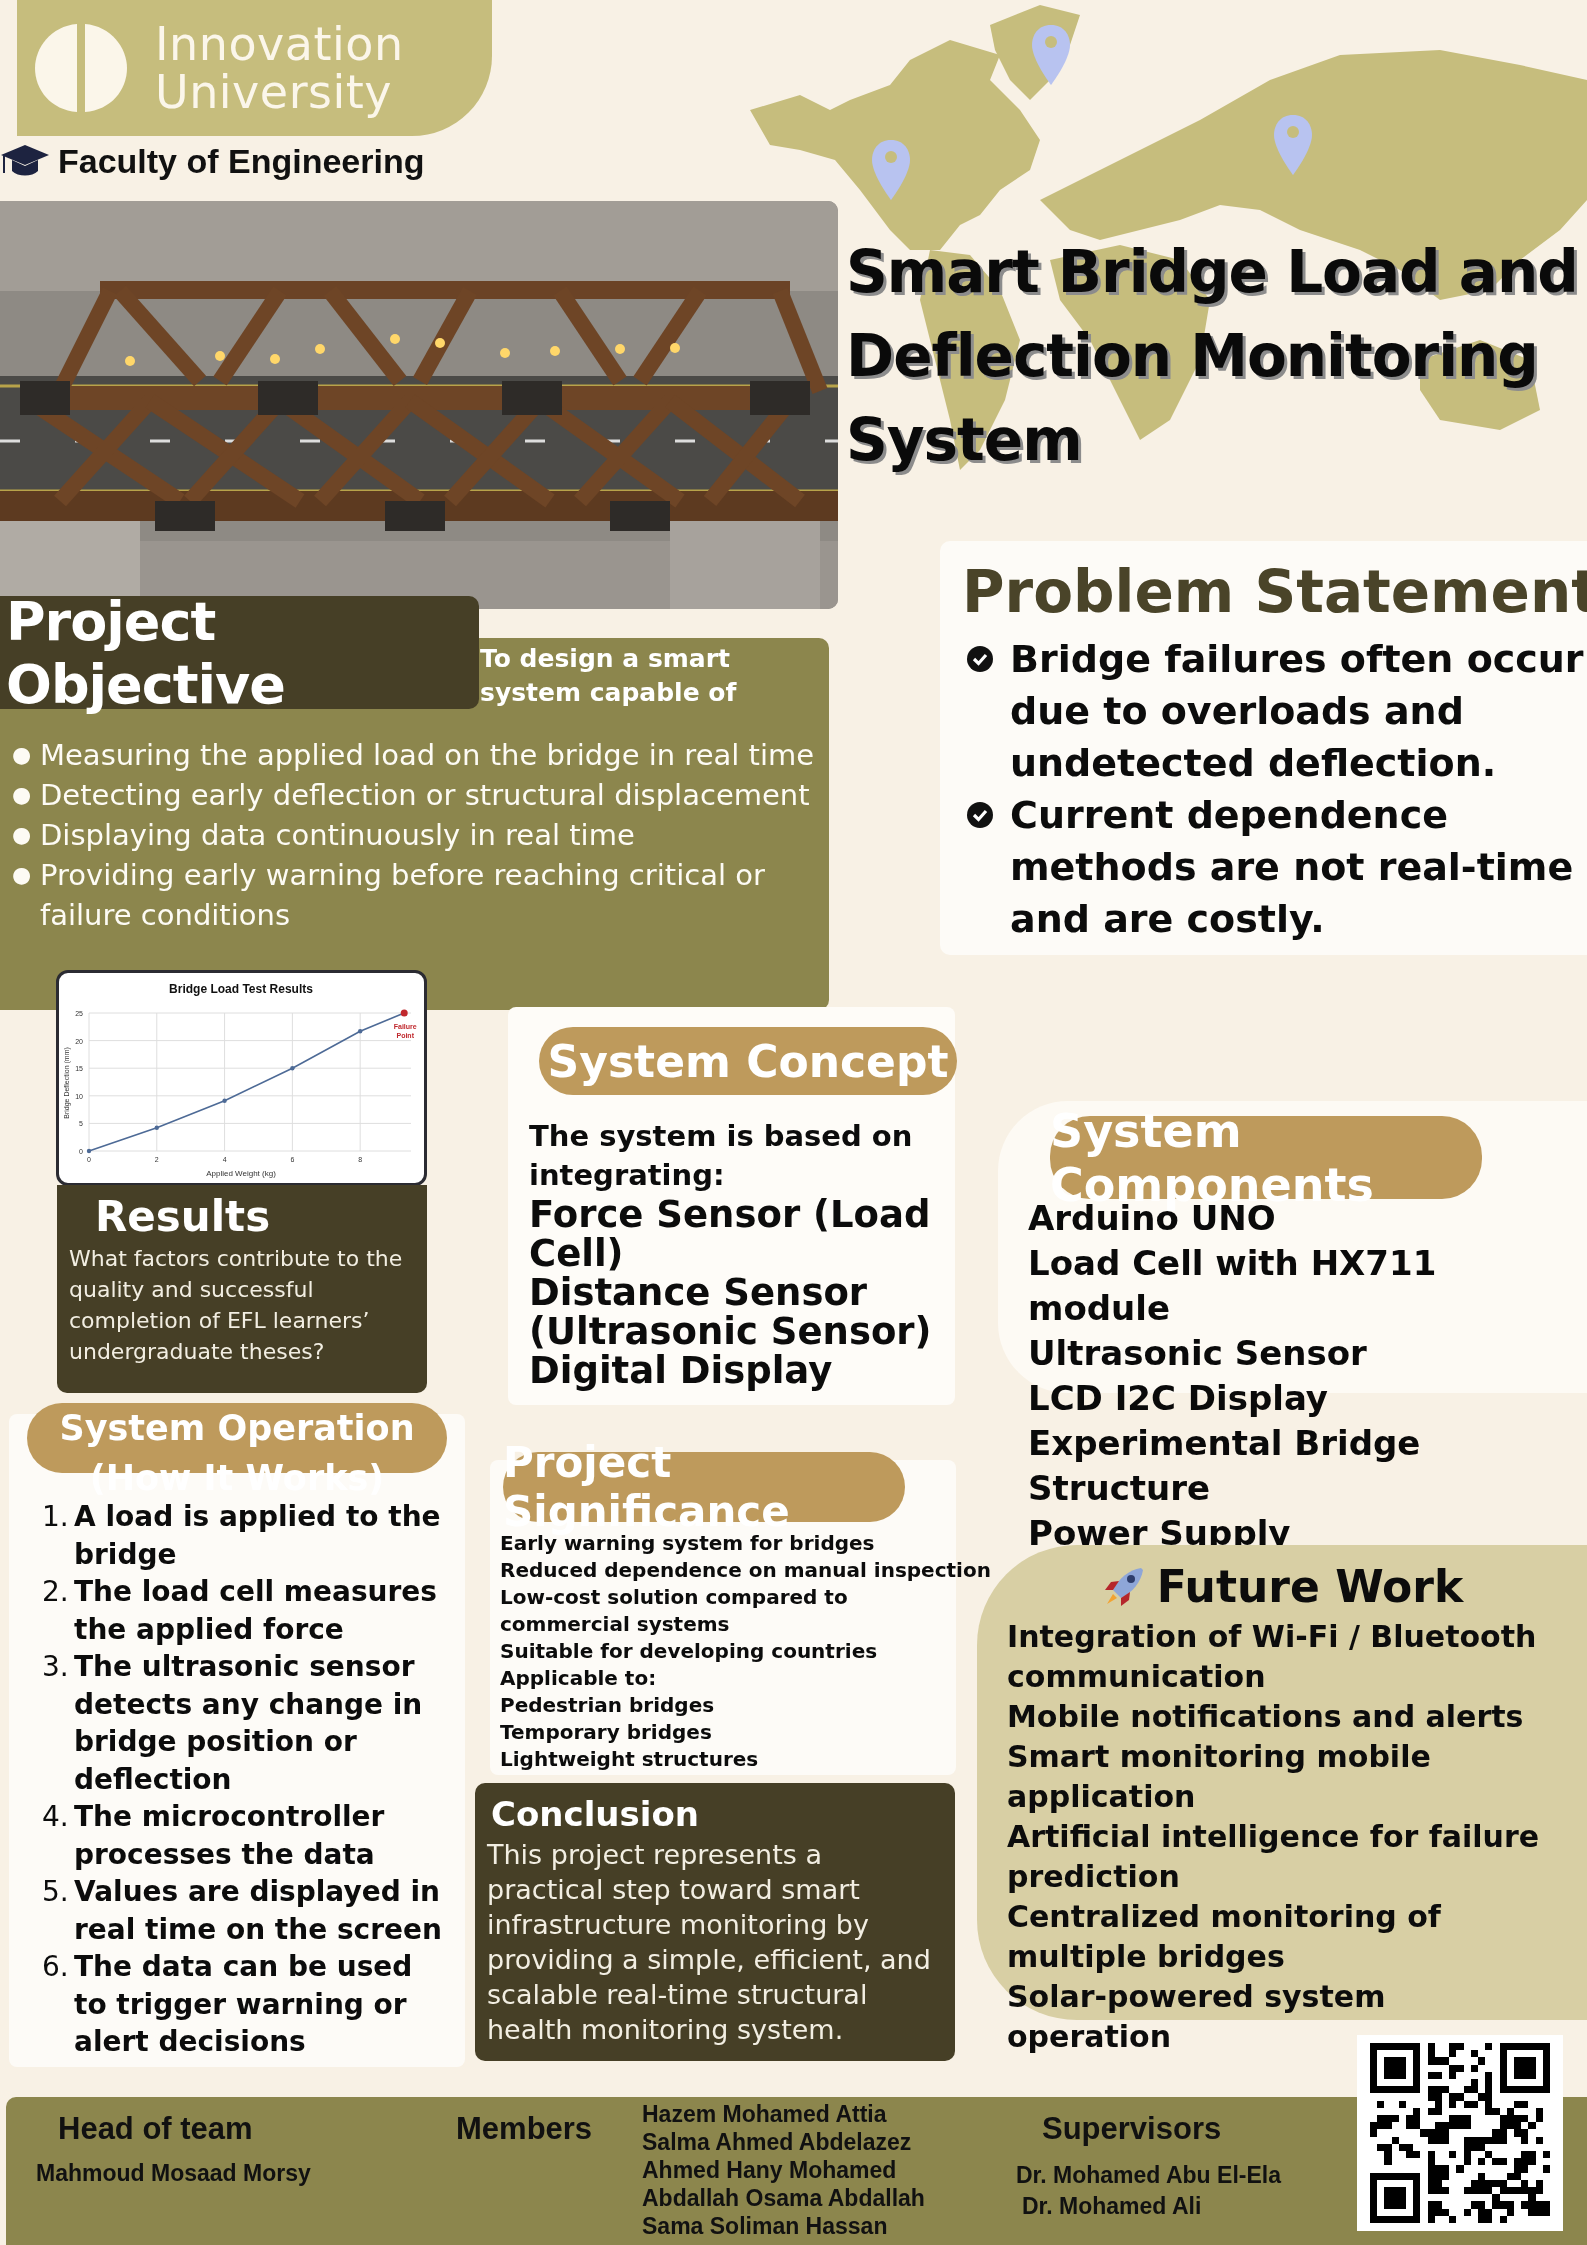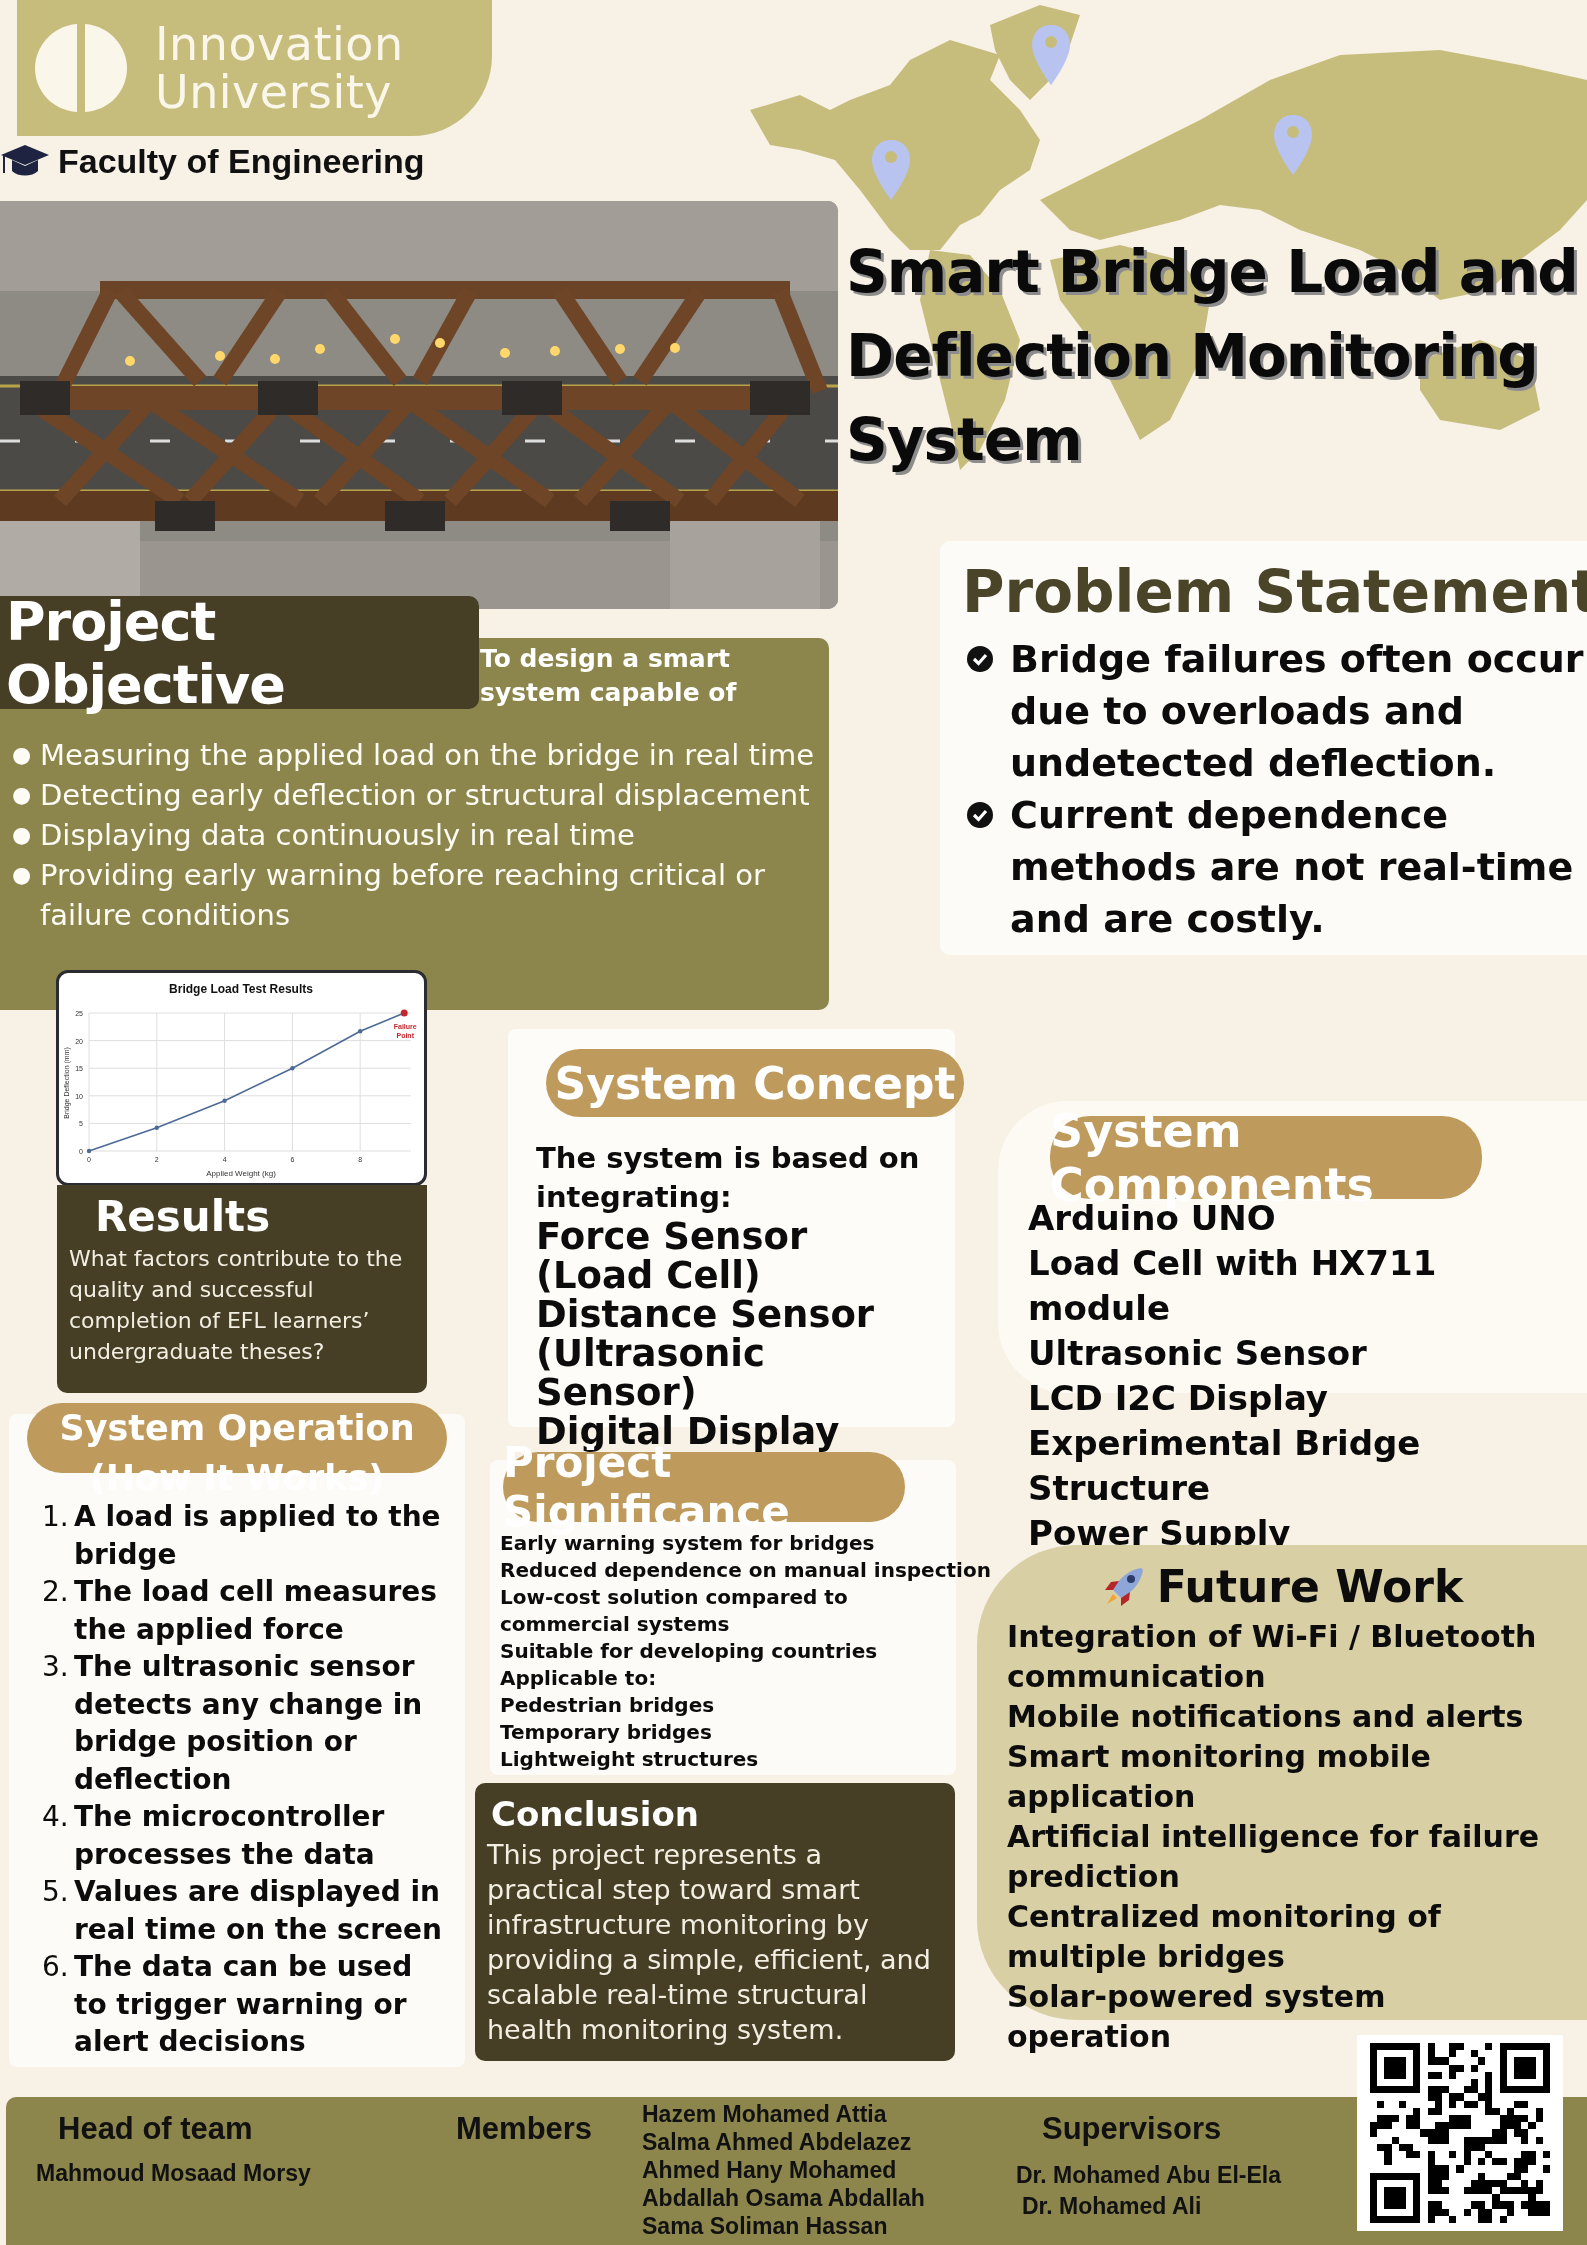--- a/index.html
+++ b/index.html
@@ -86,22 +86,22 @@
   }
   .results-panel {
     left: 57px; top: 1185px; width: 370px; height: 208px;
     background: #463f26; border-radius: 0 0 10px 10px; padding: 6px 12px;
   }
   .results-panel h3 { color: #fff; font-size: 42px; font-weight: bold; margin-left: 26px; line-height: 52px; }
   .results-panel p { color: #f2eee2; font-size: 22px; line-height: 31px; }
 
   
   .concept {
-    left: 508px; top: 1029px; width: 447px; height: 398px; background: #fefcf8; border-radius: 8px;
-    padding: 12px 28px;
+    left: 508px; top: 1007px; width: 447px; height: 398px; background: #fefcf8; border-radius: 8px;
+    padding: 12px 21px;
   }
   .pill {
     background: #be9a5c; color: #fff; font-weight: bold; border-radius: 40px;
     display: flex; align-items: center; justify-content: center;
   }
   .concept .pill { height: 68px; margin: 8px 0 0 10px; width: 418px; font-size: 44px; }
   .concept p { font-size: 29px; font-weight: bold; line-height: 39px; margin-top: 22px; color: #0c0c0c; }
   .concept ul { list-style: none; font-size: 37px; font-weight: bold; line-height: 39px; color: #0c0c0c; }
 
   

